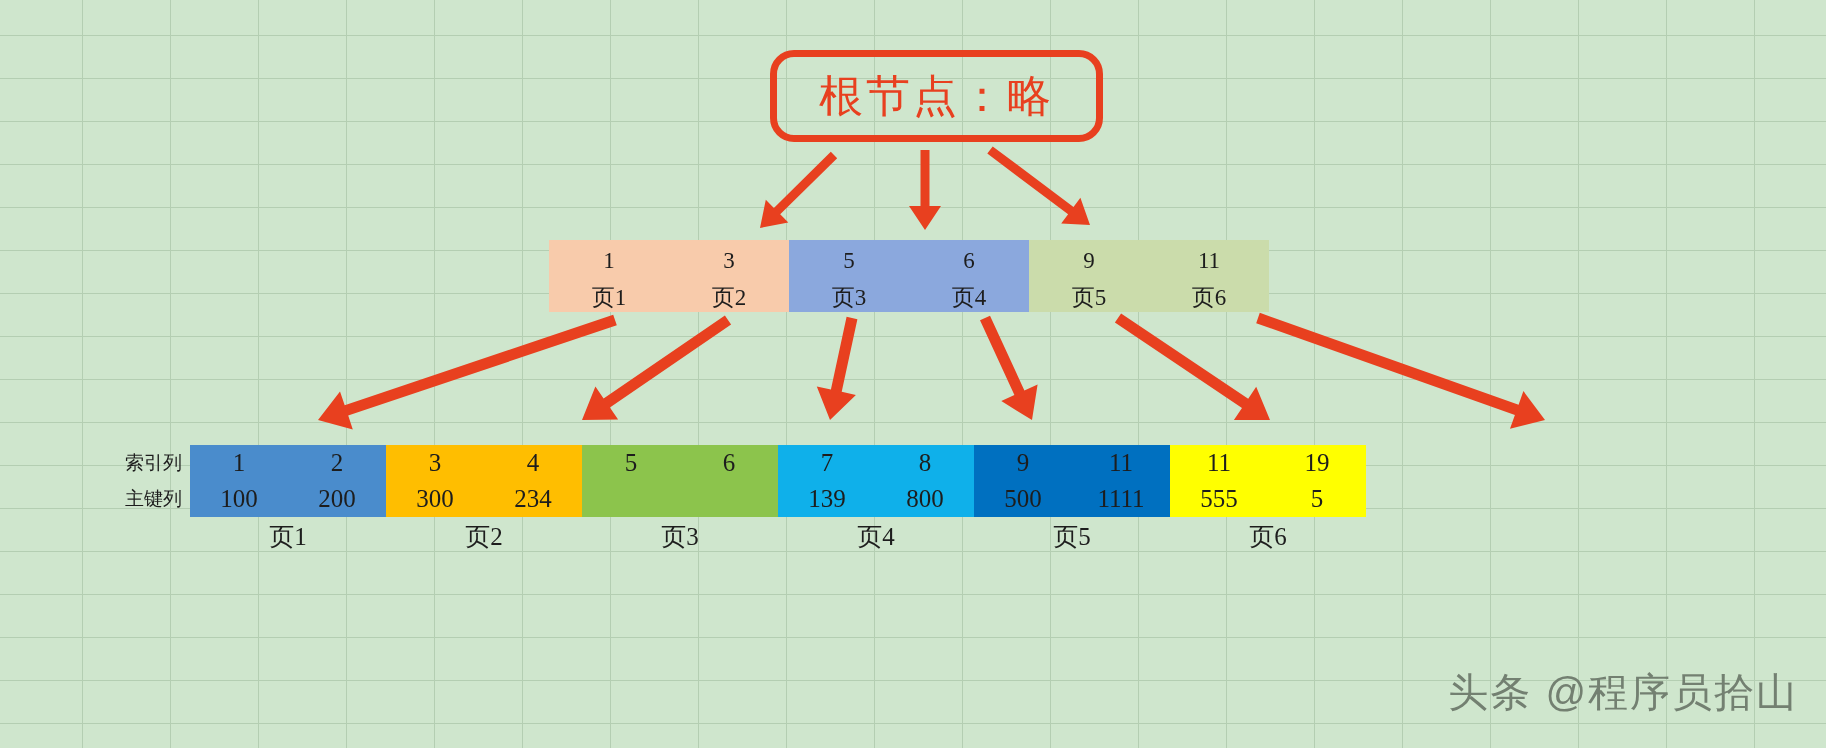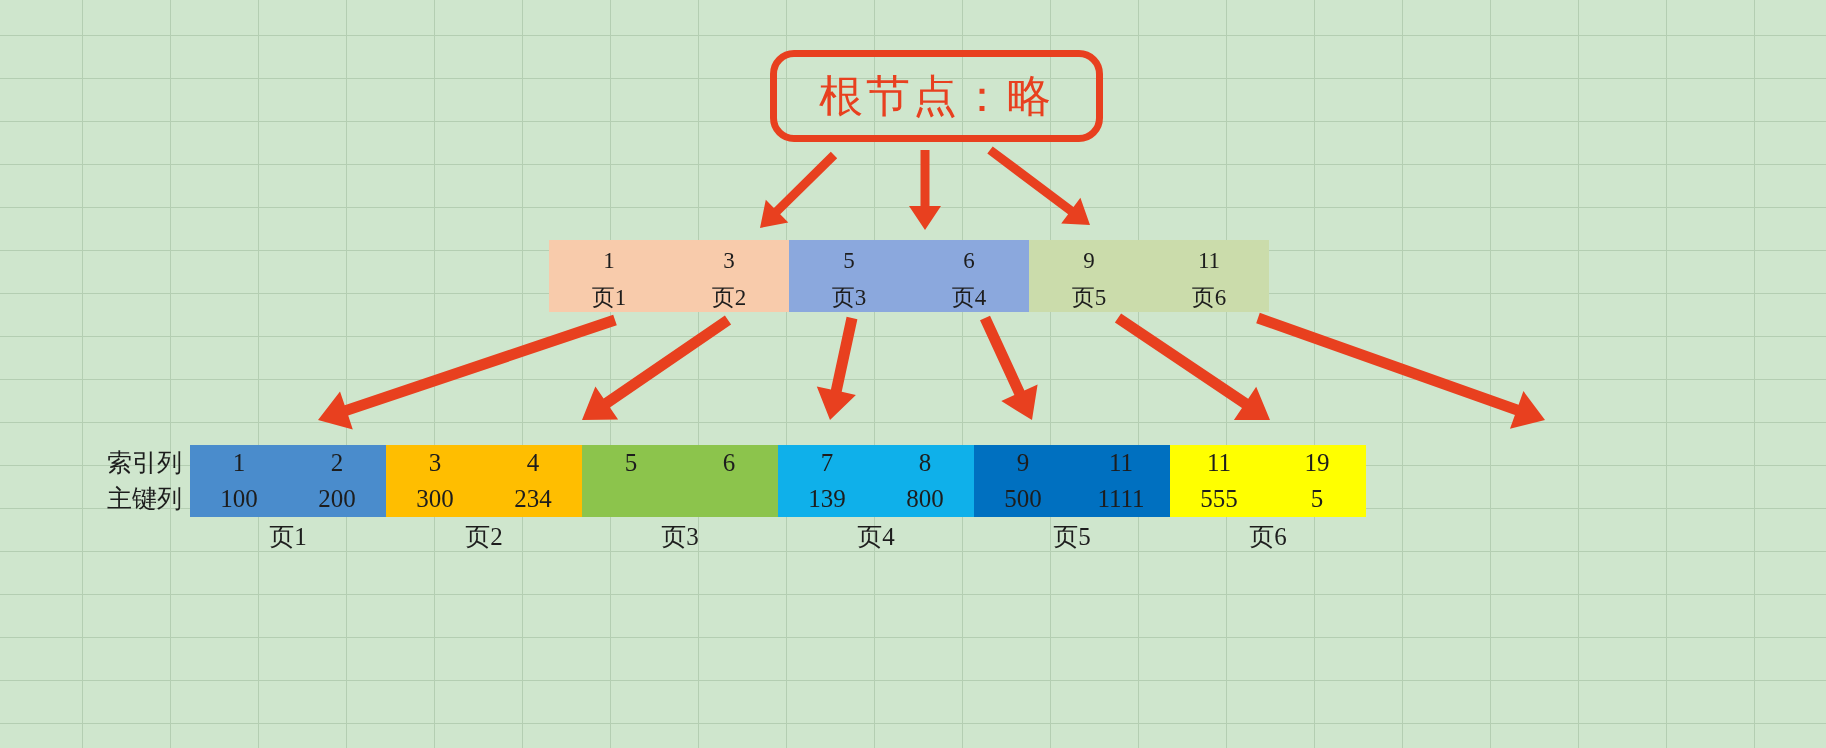--- a/index.html
+++ b/index.html
@@ -77,21 +77,21 @@
 
   
   #leaf-row-labels {
     position:absolute;
     left:60px; top:445px;
     width:130px;
     z-index:4;
   }
   .leaf-row-label {
     height:36px; line-height:36px;
-    font-size:25px; color:#1d1d1d;
+    font-size:19px; color:#1d1d1d;
     text-align:right;
     padding-right:8px;
   }
   #leaf-row {
     position:absolute;
     left:190px; top:445px;
     height:72px;
     display:flex;
     z-index:4;
   }
@@ -228,20 +228,21 @@
     </div>
   <div id="leaf-pages">
       <div class="leaf-page">页1</div>
       <div class="leaf-page">页2</div>
       <div class="leaf-page">页3</div>
       <div class="leaf-page">页4</div>
       <div class="leaf-page">页5</div>
       <div class="leaf-page">页6</div>
     </div>
 
+  <div id="watermark">头条 @程序员拾山</div>
 </div>
 
 <svg id="arrows" viewBox="0 0 1826 748">
     <polygon points="830.8,151.8 773.9,207.9 765.8,199.8 760.0,228.0 788.3,222.5 780.2,214.3 837.2,158.2" fill="#e8401f"></polygon>
     <polygon points="920.5,150.0 920.5,206.0 909.0,206.0 925.0,230.0 941.0,206.0 929.5,206.0 929.5,150.0" fill="#e8401f"></polygon>
     <polygon points="987.3,153.6 1068.1,214.2 1061.2,223.4 1090.0,225.0 1080.4,197.8 1073.5,207.0 992.7,146.4" fill="#e8401f"></polygon>
     <polygon points="613.2,314.8 344.7,405.2 340.0,391.5 318.0,420.0 352.8,429.4 348.2,415.6 616.8,325.2" fill="#e8401f"></polygon>
     <polygon points="724.9,315.5 603.6,398.5 595.4,386.5 582.0,420.0 618.1,419.5 609.9,407.6 731.1,324.5" fill="#e8401f"></polygon>
     <polygon points="846.6,316.8 830.9,389.5 816.8,386.5 830.0,420.0 855.9,394.9 841.7,391.8 857.4,319.2" fill="#e8401f"></polygon>
     <polygon points="980.0,320.3 1014.4,395.1 1001.3,401.1 1032.0,420.0 1037.6,384.4 1024.4,390.5 990.0,315.7" fill="#e8401f"></polygon>

